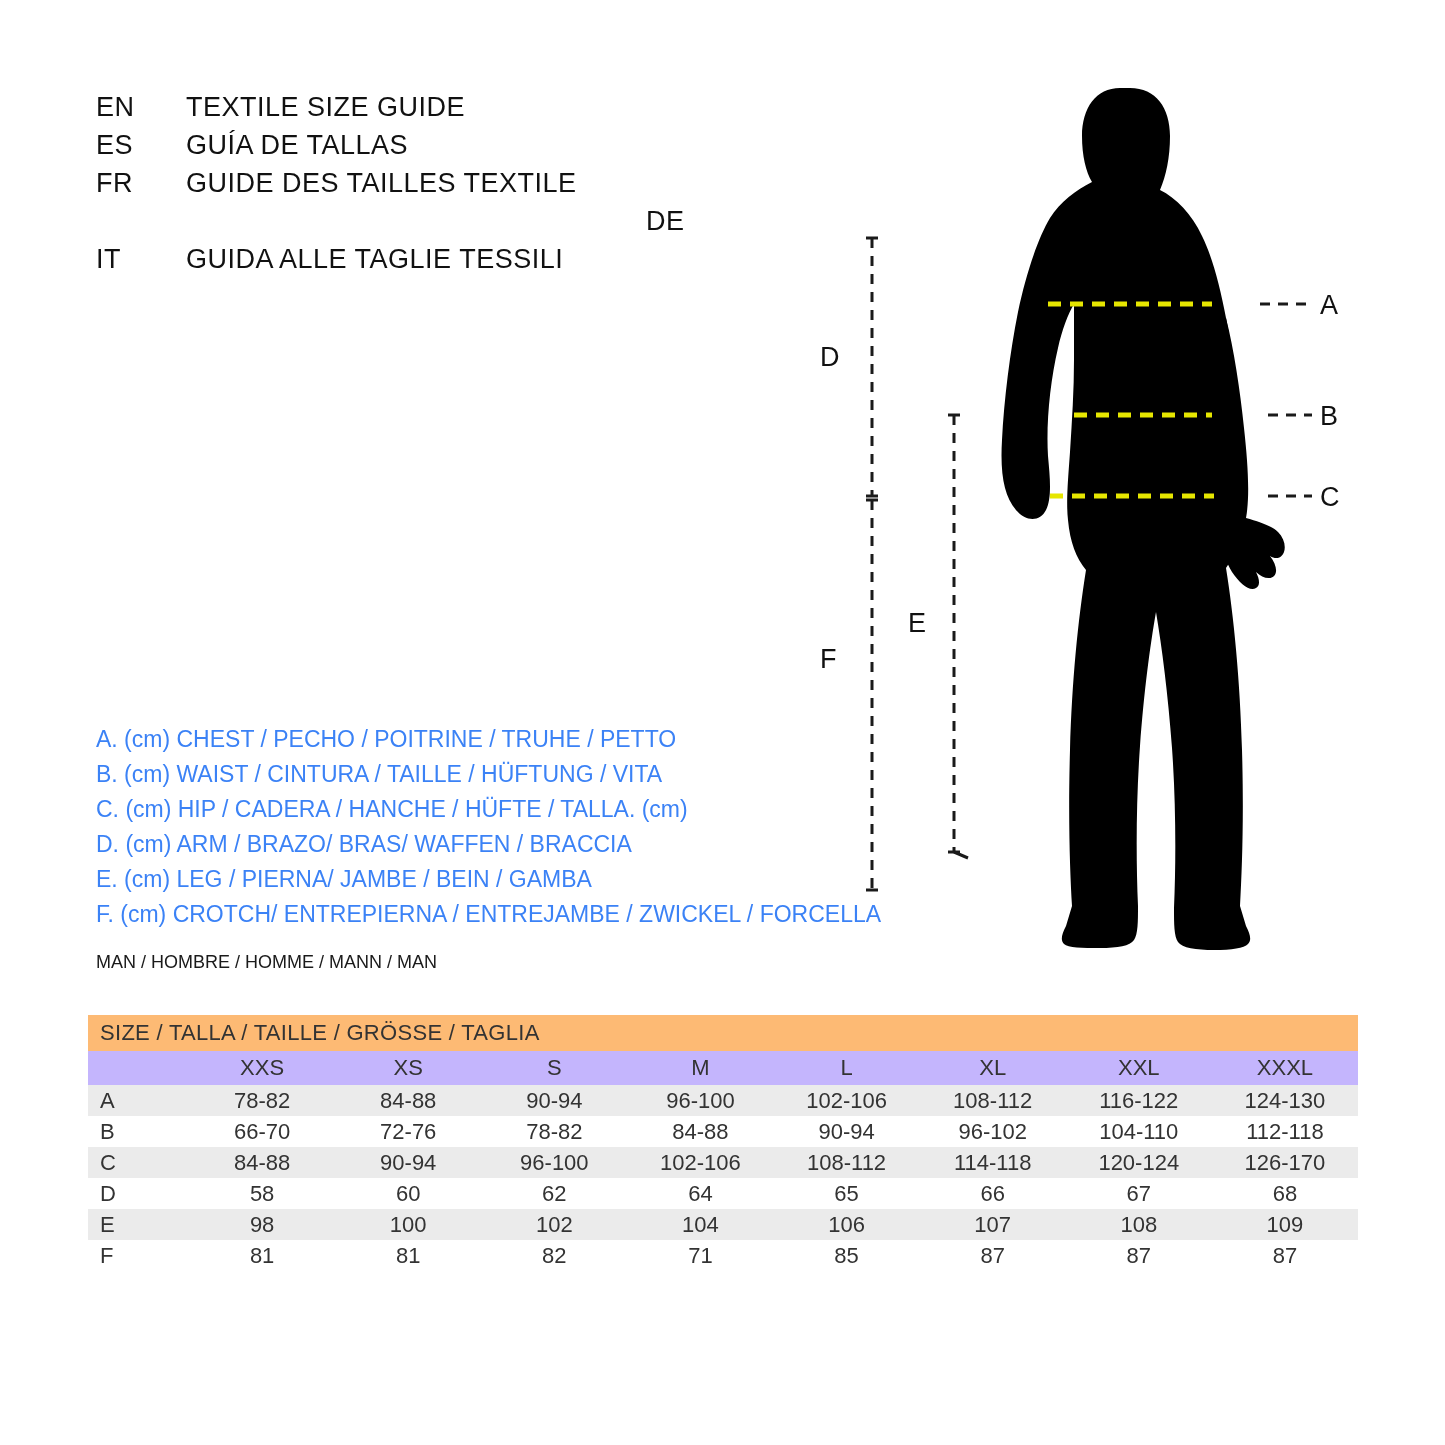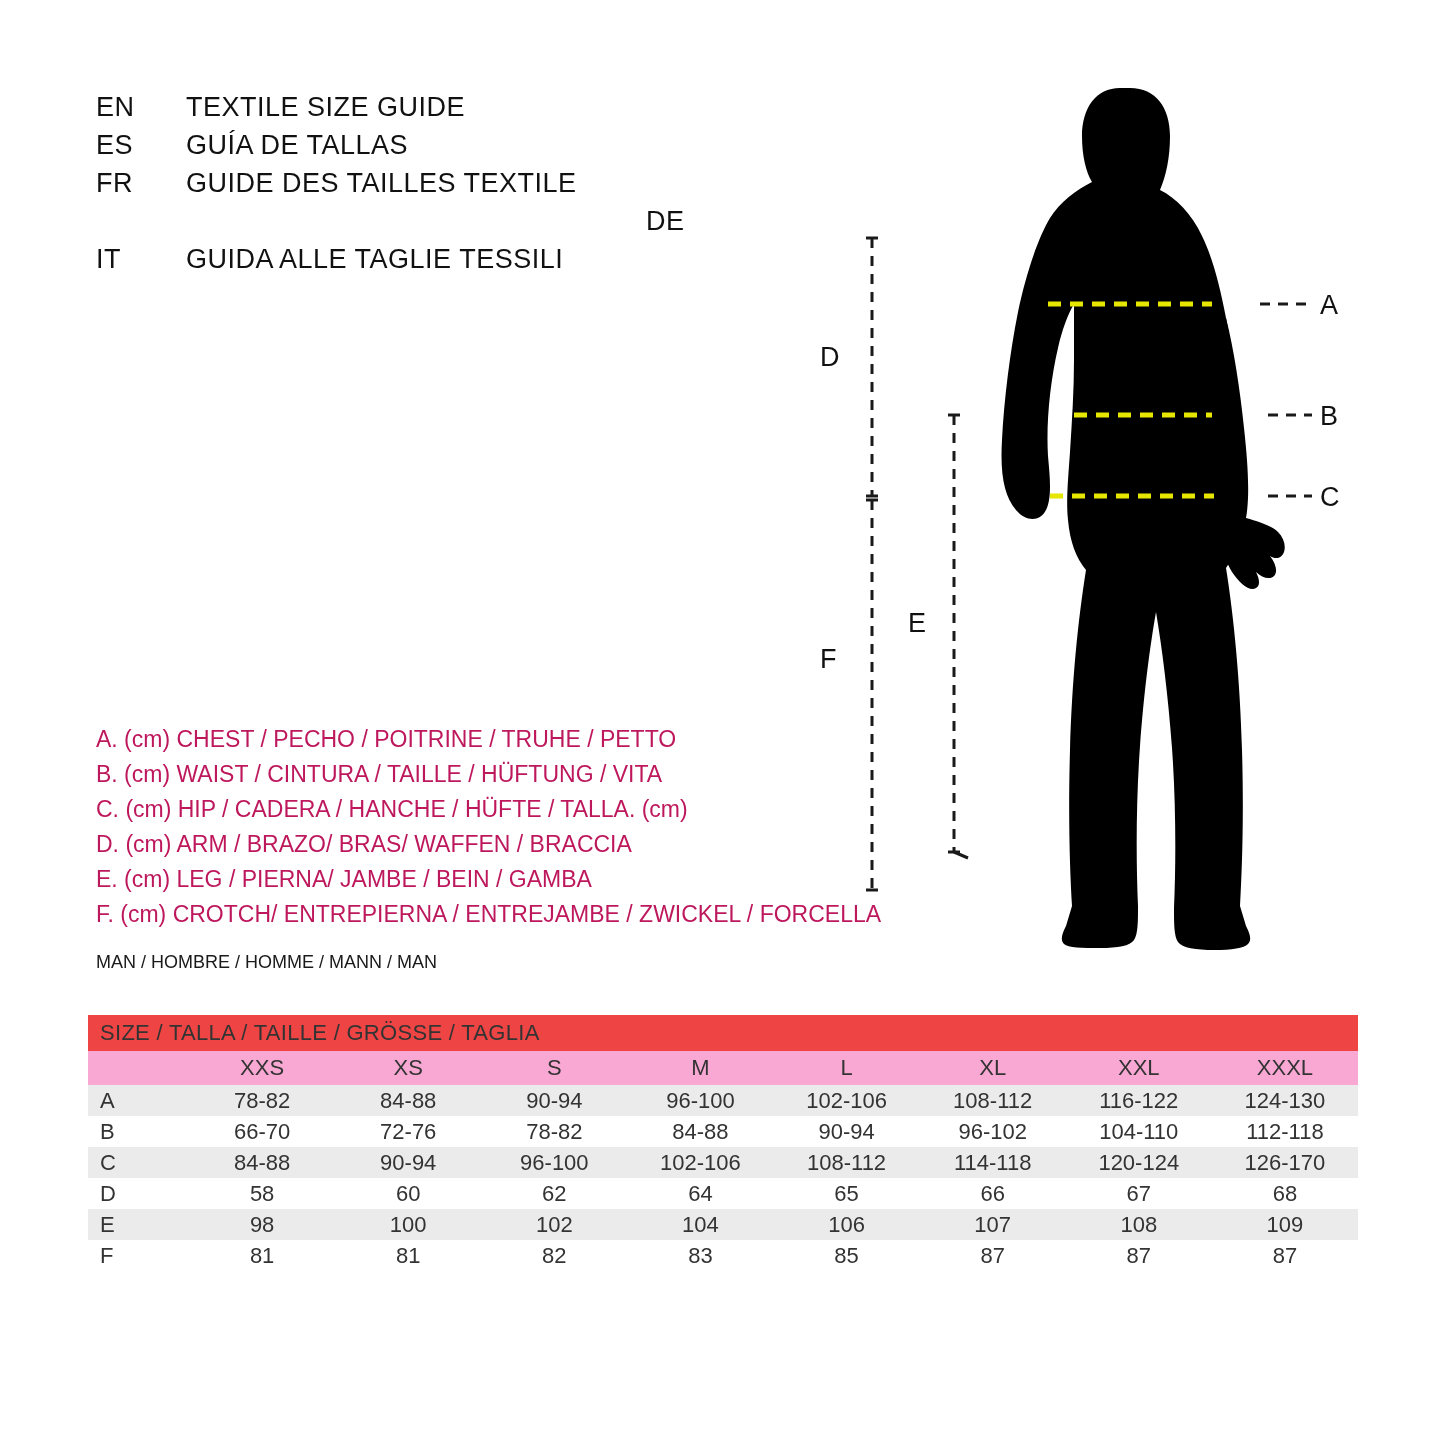--- a/index.html
+++ b/index.html
@@ -43,21 +43,21 @@
   
   .legend {
     position: absolute;
     left: 96px;
     top: 722px;
     width: 800px;
   }
   .legend-line {
     font-size: 23px;
     line-height: 35px;
-    color: #be185d;
+    color: #3b82f6;
     white-space: nowrap;
   }
   .gender-line {
     position: absolute;
     left: 96px;
     top: 952px;
     font-size: 18px;
     color: #1a1a1a;
     white-space: nowrap;
   }
@@ -84,30 +84,30 @@
     font-size: 22px;
   }
   .size-table td, .size-table th {
     padding: 0;
     height: 31px;
     font-weight: normal;
     text-align: center;
     color: #333333;
   }
   .size-table .hdr-bar td {
-    background: #ef4444;
+    background: #fdba74;
     text-align: left;
     padding-left: 12px;
     height: 36px;
     font-size: 22px;
     color: #333333;
     letter-spacing: 0.3px;
   }
   .size-table .col-head td {
-    background: #f9a8d4;
+    background: #c4b5fd;
     height: 34px;
     font-size: 22px;
     color: #333333;
   }
   .size-table tr.shaded td {
     background: #ebebeb;
   }
   .size-table tr.plain td {
     background: #ffffff;
   }
@@ -336,20 +336,20 @@
       <td class="datacell">107</td>
       <td class="datacell">108</td>
       <td class="datacell">109</td>
     </tr>
 
     <tr class="plain">
       <td class="rowlabel">F</td>
       <td class="datacell">81</td>
       <td class="datacell">81</td>
       <td class="datacell">82</td>
-      <td class="datacell">83</td>
+      <td class="datacell">71</td>
       <td class="datacell">85</td>
       <td class="datacell">87</td>
       <td class="datacell">87</td>
       <td class="datacell">87</td>
     </tr>
   </tbody>
 </table>
 
 </body></html>

